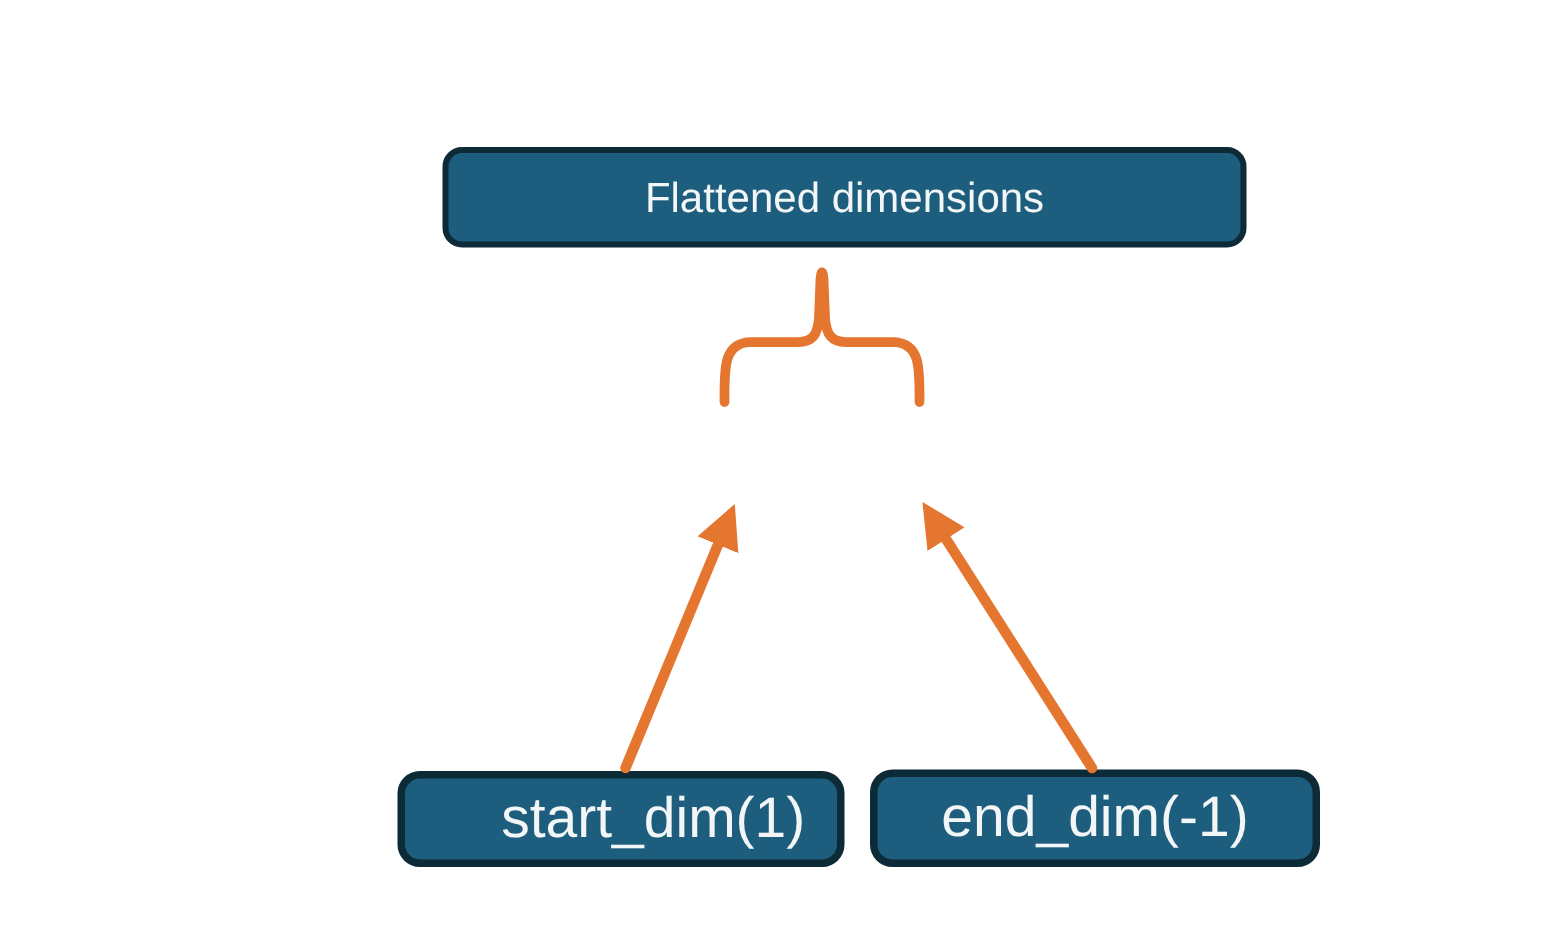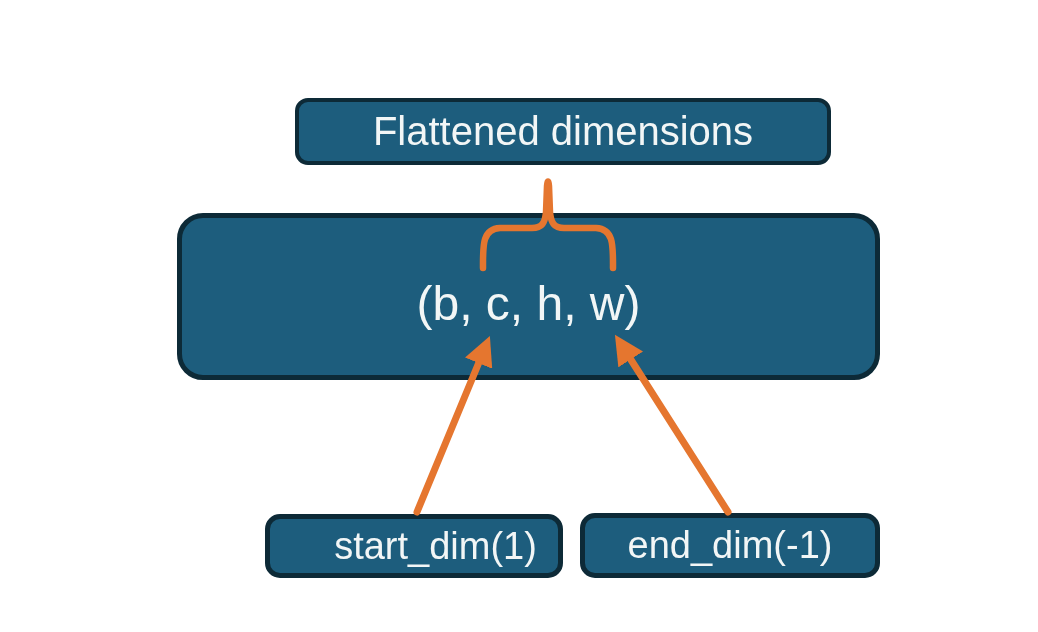--- a/index.html
+++ b/index.html
@@ -29,21 +29,21 @@
     display:flex;
     align-items:center;
     justify-content:center;
     box-sizing:border-box;
     text-align:center;
   }
   .top-box{
     left:295px; top:98px;
     width:536px; height:67px;
     border-radius:13px;
-    font-size:40px;
+    font-size:28px;
   }
   .tensor-box{
     left:177px; top:213px;
     width:703px; height:167px;
     border:5px solid var(--box-border);
     border-radius:26px;
     font-size:48px;
     padding-top:14px;
   }
   .start-box{
@@ -81,23 +81,20 @@
 </style>
 </head>
 <body>
 
 <div class="canvas">
 
   <div class="box top-box">
     <span>Flattened dimensions</span>
   </div>
 
-  <div class="box tensor-box">
-    <span>(b, c, h, w)</span>
-  </div>
 
   <div class="box start-box">
     <span>start_dim(1)</span>
   </div>
 
   <div class="box end-box">
     <span>end_dim(-1)</span>
   </div>
 
   <svg class="connectors" viewBox="0 0 1038 632" xmlns="http://www.w3.org/2000/svg">

